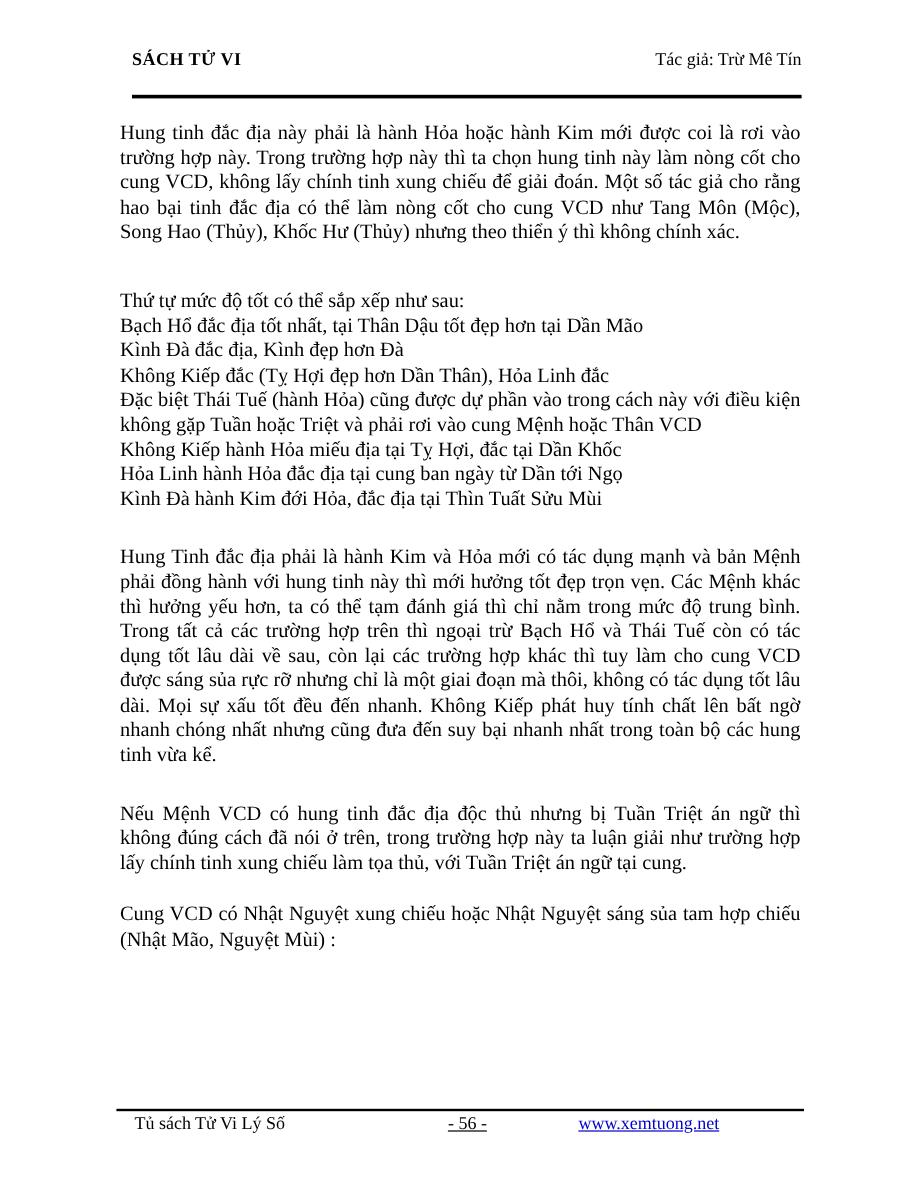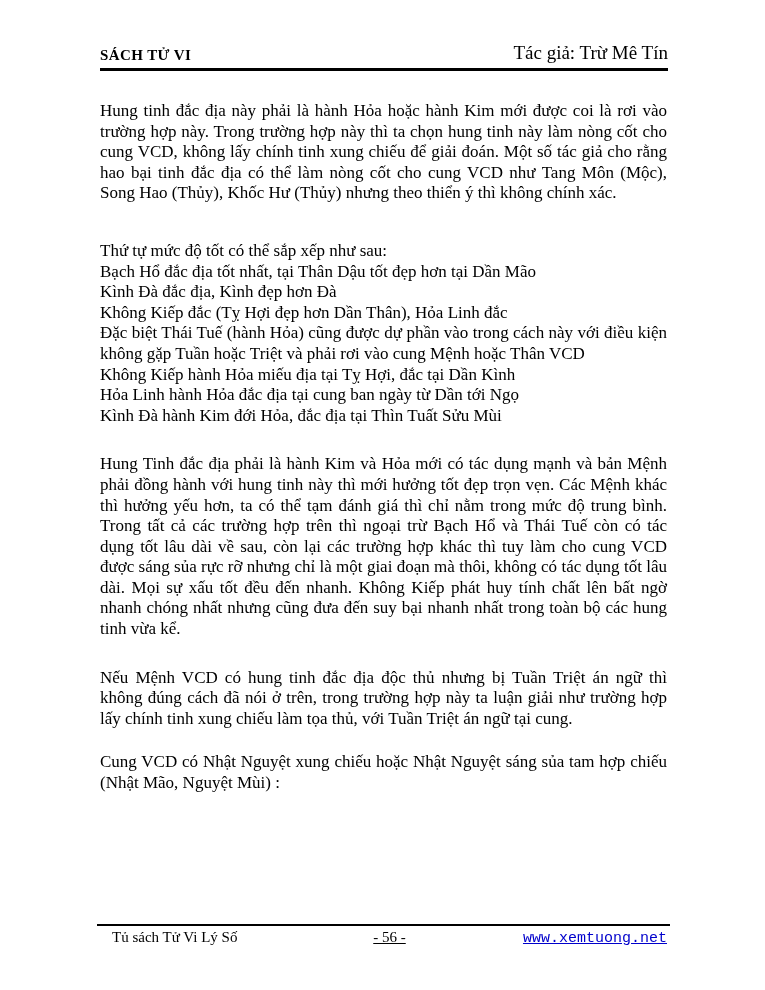--- a/index.html
+++ b/index.html
@@ -4,26 +4,26 @@
 <style>
   html,body{margin:0;padding:0;}
   body{
     width:765px;height:990px;background:#ffffff;color:#000000;
     font-family:"Liberation Serif","DejaVu Serif",serif;
     position:relative;overflow:hidden;
   }
   .page{position:absolute;inset:0;}
   
   .page-header{
-    position:absolute;left:100px;right:97px;top:42px;
+    position:absolute;left:110px;right:97px;top:42px;
     display:flex;justify-content:space-between;align-items:flex-end;
-    padding-bottom:4px;border-bottom:3px solid #000;
+    padding-bottom:20px;border-bottom:3px solid #000;
   }
   .header-title{font-weight:bold;font-size:15px;letter-spacing:.4px;}
-  .header-author{font-size:19px;font-family:Liberation Serif, serif;}
+  .header-author{font-size:15px;font-family:Liberation Serif, serif;}
   
   .content{
     position:absolute;left:100px;right:98px;top:101px;
     font-size:17px;line-height:20.6px;text-align:justify;
   }
   .para{margin:0 0 37px 0;}
   .para.tight{margin-bottom:28px;}
   .para.tighter{margin-bottom:23px;}
   .para.last{margin-bottom:0;}
   .ranking-list{margin:15px 0 28px 0;}
@@ -32,21 +32,21 @@
   .footer-rule{
     position:absolute;left:97px;right:95px;top:924px;
     border-top:2px solid #000;height:0;
   }
   .page-footer{
     position:absolute;left:112px;right:98px;top:929px;
     display:flex;align-items:baseline;font-size:15px;
   }
   .footer-left{flex:1;text-align:left;}
   .footer-center{flex:1;text-align:center;text-decoration:underline;}
-  .footer-right{flex:1;text-align:right;font-family:Liberation Mono, monospace;}
+  .footer-right{flex:1;text-align:left;}
   .footer-link{color:#0000cc;text-decoration:underline;cursor:pointer;}
 </style>
 </head>
 <body>
 
 <div class="page">
 
   <div class="page-header">
     <span class="header-title">SÁCH TỬ VI</span>
     <span class="header-author">Tác giả: Trừ Mê Tín</span>
@@ -55,21 +55,21 @@
   <div class="content">
 
     <p class="para">Hung tinh đắc địa này phải là hành Hỏa hoặc hành Kim mới được coi là rơi vào trường hợp này. Trong trường hợp này thì ta chọn hung tinh này làm nòng cốt cho cung VCD, không lấy chính tinh xung chiếu để giải đoán. Một số tác giả cho rằng hao bại tinh đắc địa có thể làm nòng cốt cho cung VCD như Tang Môn (Mộc), Song Hao (Thủy), Khốc Hư (Thủy) nhưng theo thiển ý thì không chính xác.</p>
 
     <div class="ranking-list">
       <div class="line">Thứ tự mức độ tốt có thể sắp xếp như sau:</div>
       <div class="line">Bạch Hổ đắc địa tốt nhất, tại Thân Dậu tốt đẹp hơn tại Dần Mão</div>
       <div class="line">Kình Đà đắc địa, Kình đẹp hơn Đà</div>
       <div class="line">Không Kiếp đắc (Tỵ Hợi đẹp hơn Dần Thân), Hỏa Linh đắc</div>
       <div class="line">Đặc biệt Thái Tuế (hành Hỏa) cũng được dự phần vào trong cách này với điều kiện không gặp Tuần hoặc Triệt và phải rơi vào cung Mệnh hoặc Thân VCD</div>
-      <div class="line">Không Kiếp hành Hỏa miếu địa tại Tỵ Hợi, đắc tại Dần Kình</div>
+      <div class="line">Không Kiếp hành Hỏa miếu địa tại Tỵ Hợi, đắc tại Dần Khốc</div>
       <div class="line">Hỏa Linh hành Hỏa đắc địa tại cung ban ngày từ Dần tới Ngọ</div>
       <div class="line">Kình Đà hành Kim đới Hỏa, đắc địa tại Thìn Tuất Sửu Mùi</div>
     </div>
 
     <p class="para tight">Hung Tinh đắc địa phải là hành Kim và Hỏa mới có tác dụng mạnh và bản Mệnh phải đồng hành với hung tinh này thì mới hưởng tốt đẹp trọn vẹn. Các Mệnh khác thì hưởng yếu hơn, ta có thể tạm đánh giá thì chỉ nằm trong mức độ trung bình. Trong tất cả các trường hợp trên thì ngoại trừ Bạch Hổ và Thái Tuế còn có tác dụng tốt lâu dài về sau, còn lại các trường hợp khác thì tuy làm cho cung VCD được sáng sủa rực rỡ nhưng chỉ là một giai đoạn mà thôi, không có tác dụng tốt lâu dài. Mọi sự xấu tốt đều đến nhanh. Không Kiếp phát huy tính chất lên bất ngờ nhanh chóng nhất nhưng cũng đưa đến suy bại nhanh nhất trong toàn bộ các hung tinh vừa kể.</p>
 
     <p class="para tighter">Nếu Mệnh VCD có hung tinh đắc địa độc thủ nhưng bị Tuần Triệt án ngữ thì không đúng cách đã nói ở trên, trong trường hợp này ta luận giải như trường hợp lấy chính tinh xung chiếu làm tọa thủ, với Tuần Triệt án ngữ tại cung.</p>
 
     <p class="para last">Cung VCD có Nhật Nguyệt xung chiếu hoặc Nhật Nguyệt sáng sủa tam hợp chiếu (Nhật Mão, Nguyệt Mùi) :</p>
 

